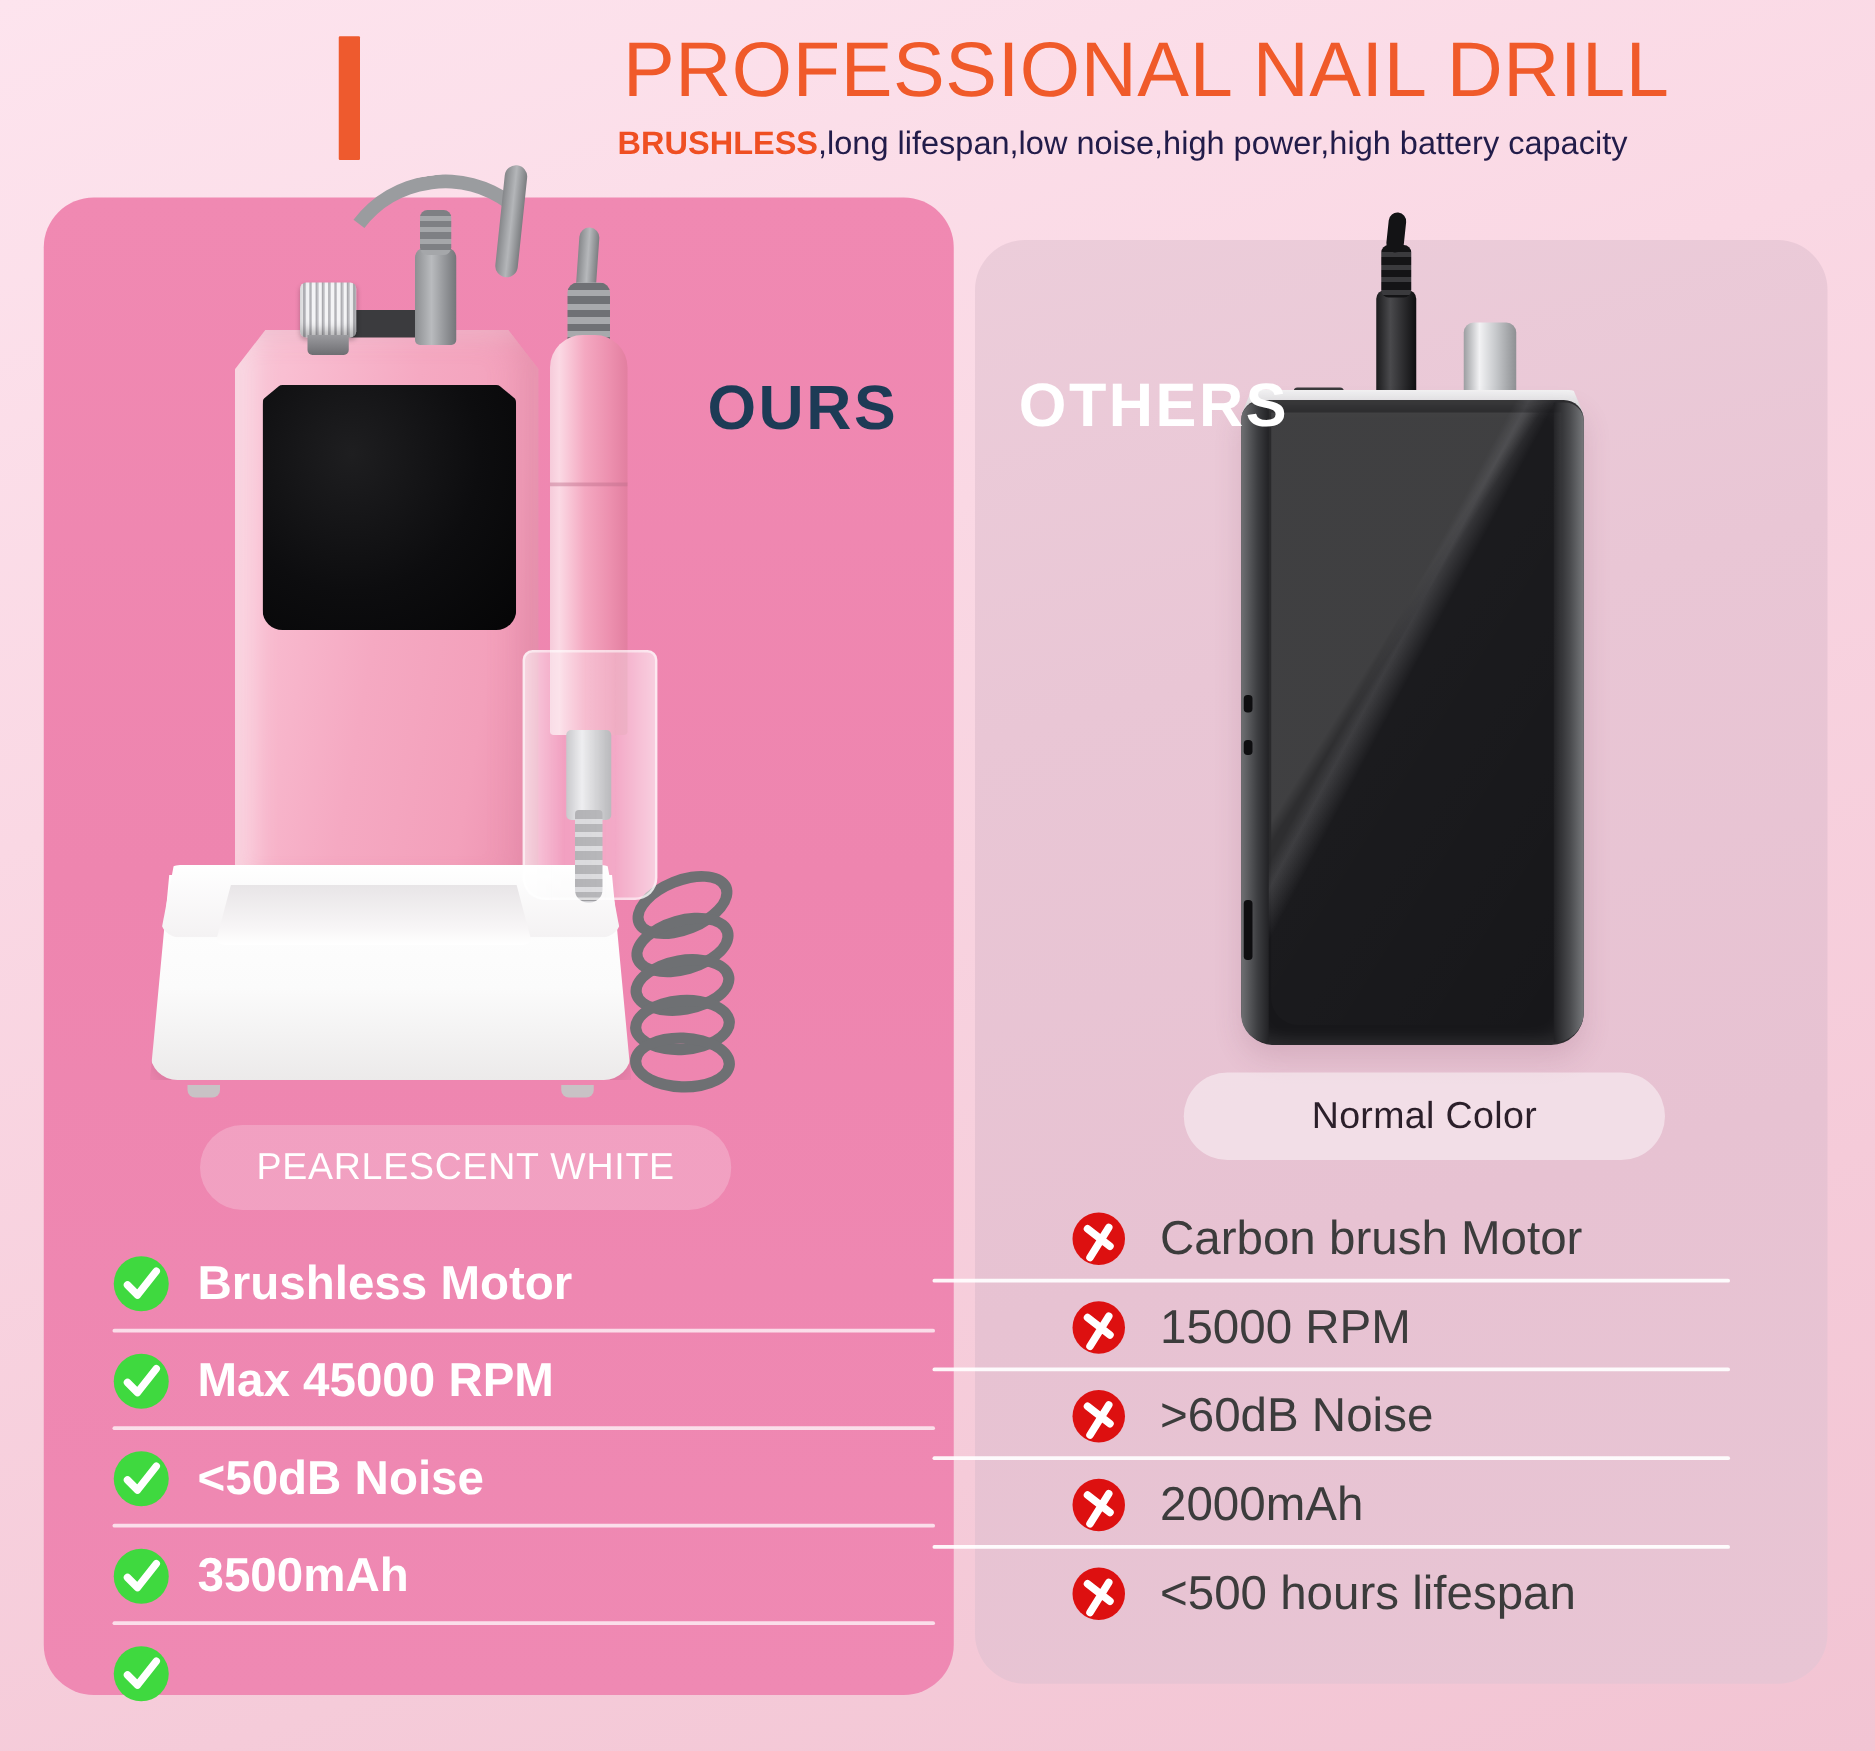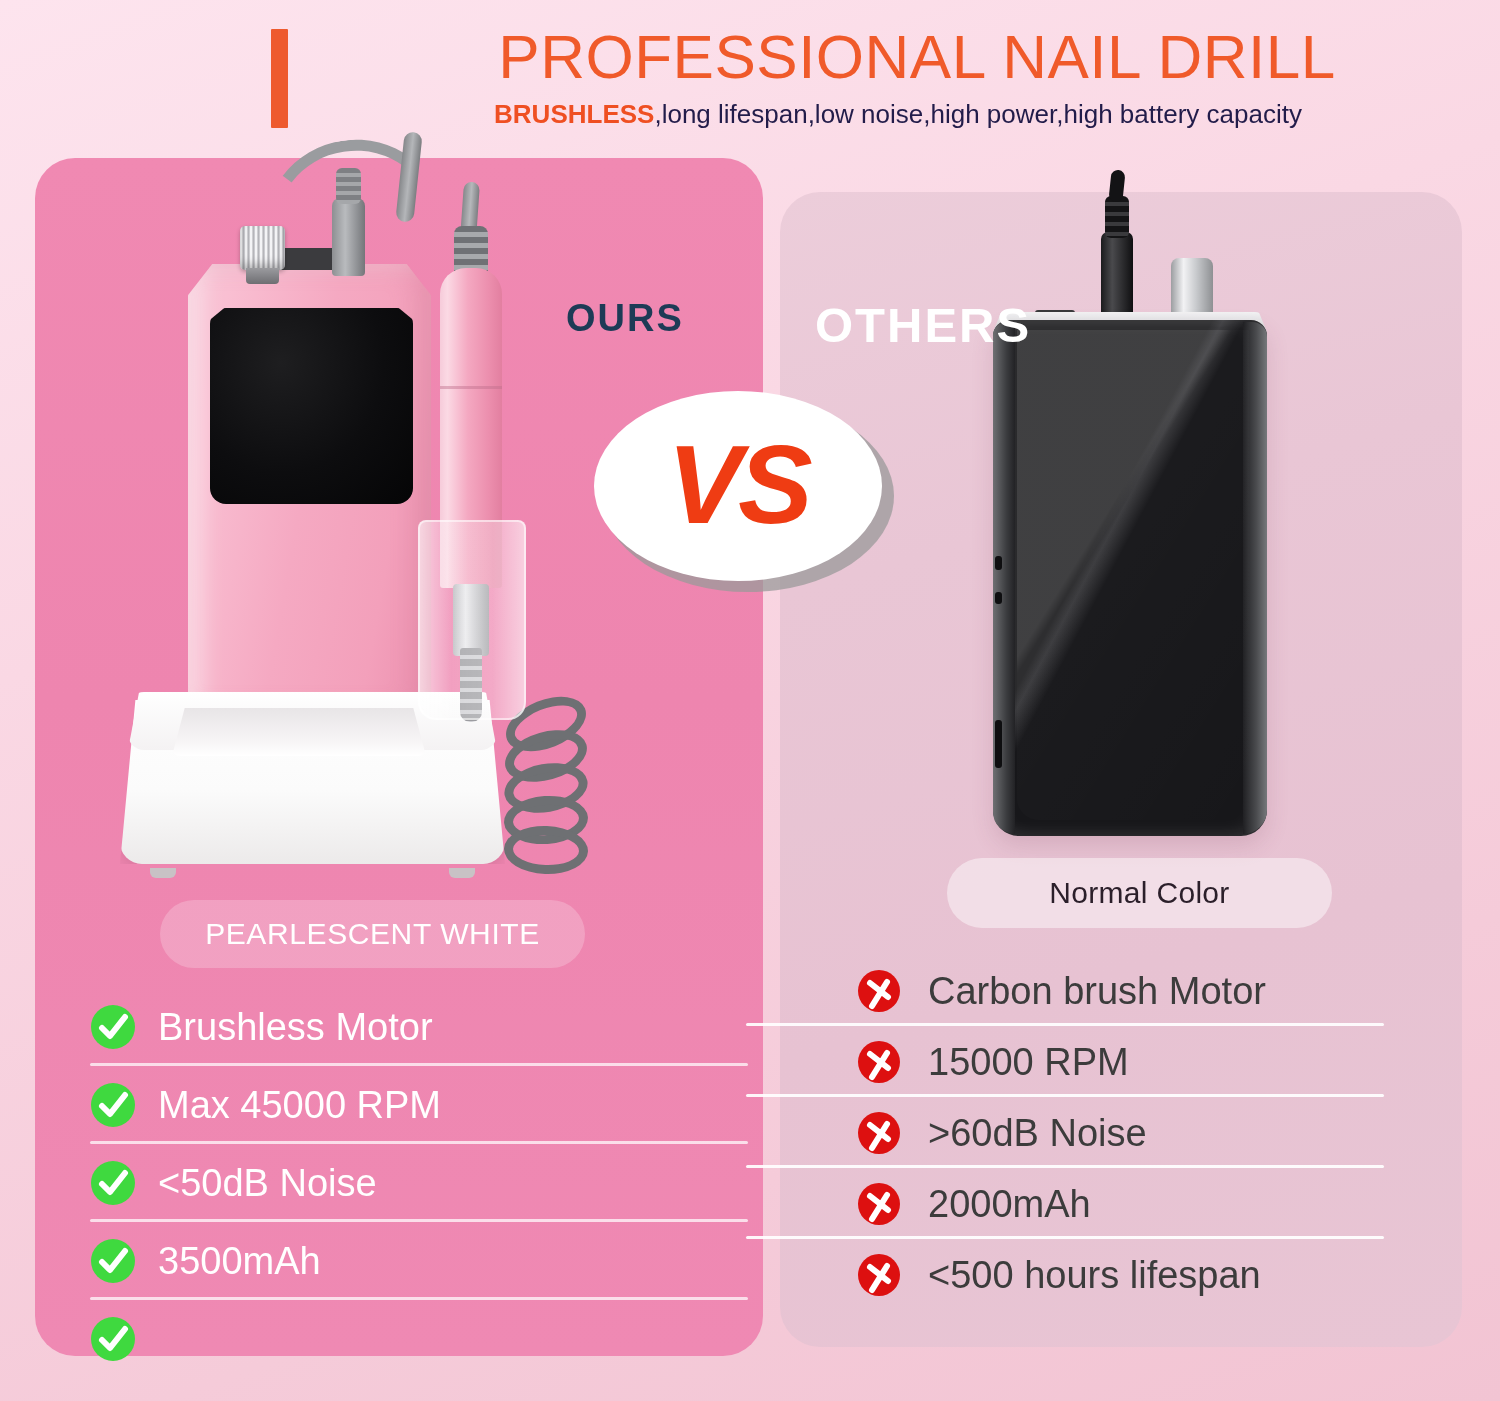--- a/index.html
+++ b/index.html
@@ -96,21 +96,21 @@
     height: 1155px;
     border-radius: 40px;
     background: linear-gradient(165deg, #eccdda 0%, #e9c6d5 30%, #e7c2d2 65%, #e8c5d4 100%);
   }
 
   
   .label-ours {
     position: absolute;
     left: 566px;
     top: 297px;
-    font-size: 38px;
+    font-size: 50px;
     font-weight: 700;
     letter-spacing: 2px;
     color: #1d3b56;
     z-index: 8;
   }
   .label-others {
     position: absolute;
     left: 772px;
     top: 297px;
     font-size: 49px;
@@ -232,21 +232,21 @@
 
   .feature-text {
     font-size: 38px;
     line-height: 1;
     white-space: nowrap;
   }
   .list-ours .feature-text { color: #ffffff; }
   .list-others .feature-text { color: #3c3c3c; }
 
   
-  .list-ours .feature-row  { height: 78px; }
+  .list-ours .feature-row  { height: 78px; font-weight: bold; }
   .list-others .feature-row { height: 71px; }
 
   
   .prod-ours {
     position: absolute;
     left: 110px;
     top: 140px;
     width: 520px;
     height: 740px;
     z-index: 3;
@@ -623,26 +623,20 @@
     <div class="blk-edge-r"></div>
     <div class="blk-gloss"></div>
     <div class="blk-side-btn a"></div>
     <div class="blk-side-btn b"></div>
     <div class="blk-side-btn c"></div>
   </div>
 
   <div class="label-ours">OURS</div>
   <div class="label-others">OTHERS</div>
 
-  <div class="vs-badge">
-    <div class="vs-shadow"></div>
-    <div class="vs-oval">
-      <span class="vs-text">VS</span>
-    </div>
-  </div>
 
   <div class="pill pill-others">Normal Color</div>
   <div class="pill pill-ours">PEARLESCENT WHITE</div>
 
   <div class="feature-list list-ours">
     <div class="feature-row">
       <svg class="icon-check" viewBox="0 0 46 46">
         <circle cx="23" cy="23" r="22" fill="#3fd93f"></circle>
         <path d="M12 24 L20 32 L35 13" stroke="#ffffff" stroke-width="6" fill="none" stroke-linecap="round" stroke-linejoin="round"></path>
       </svg>

